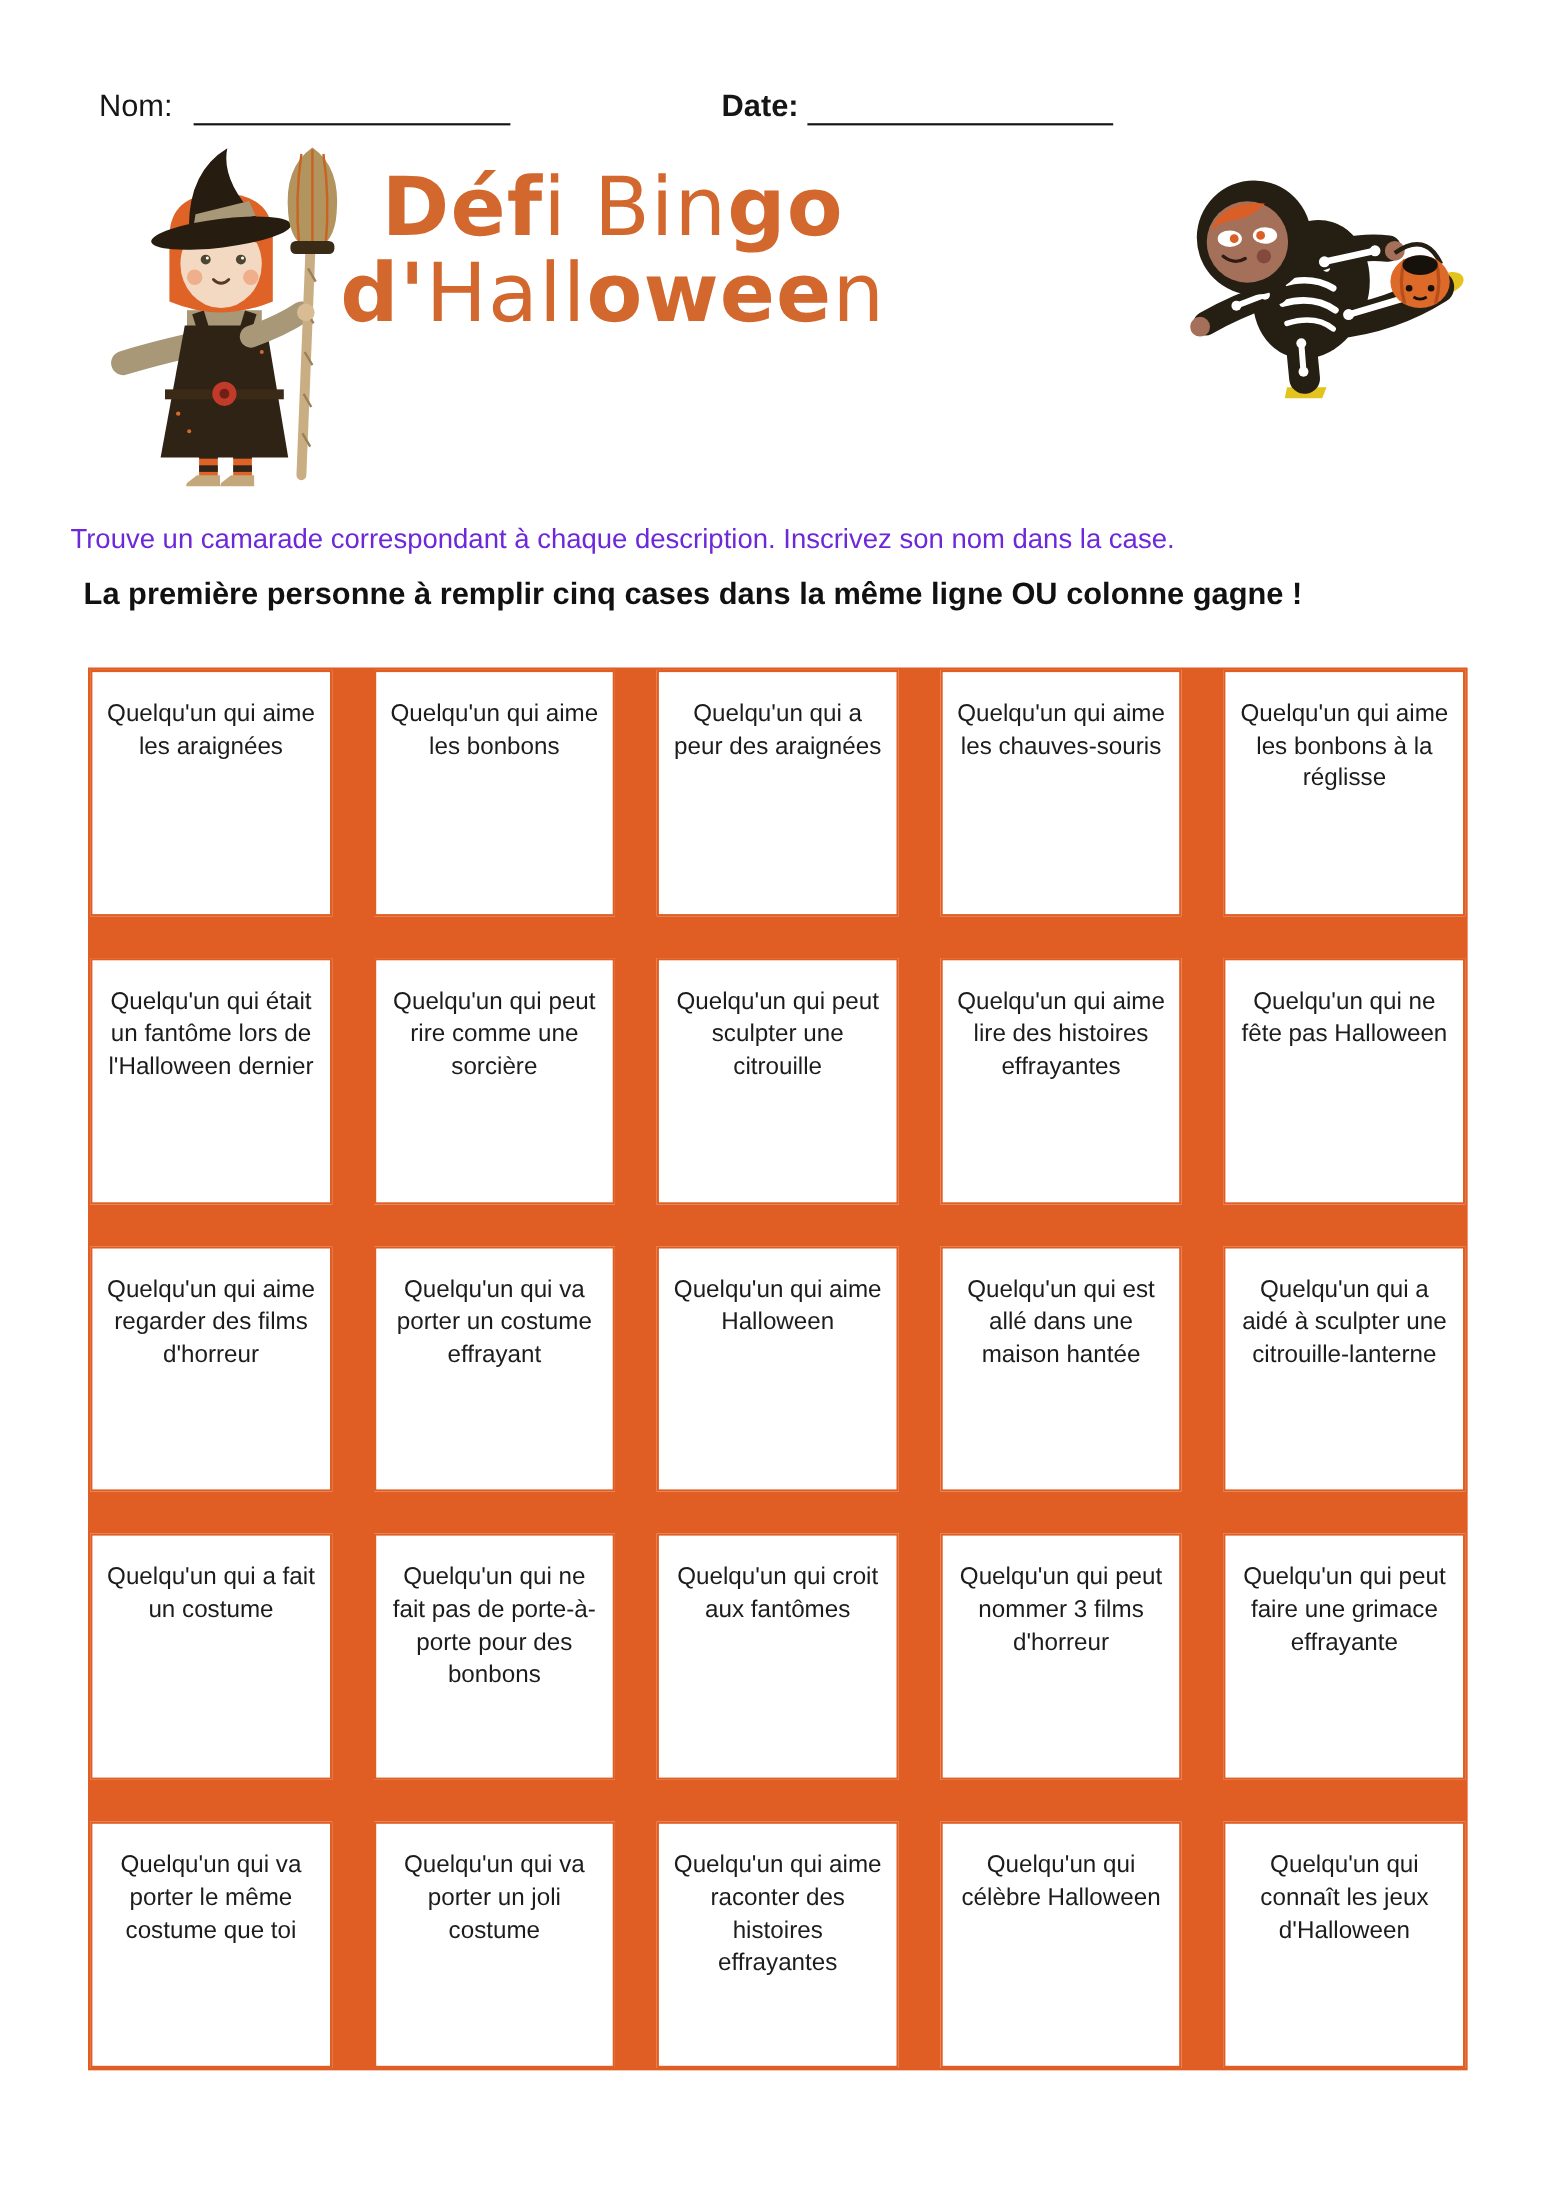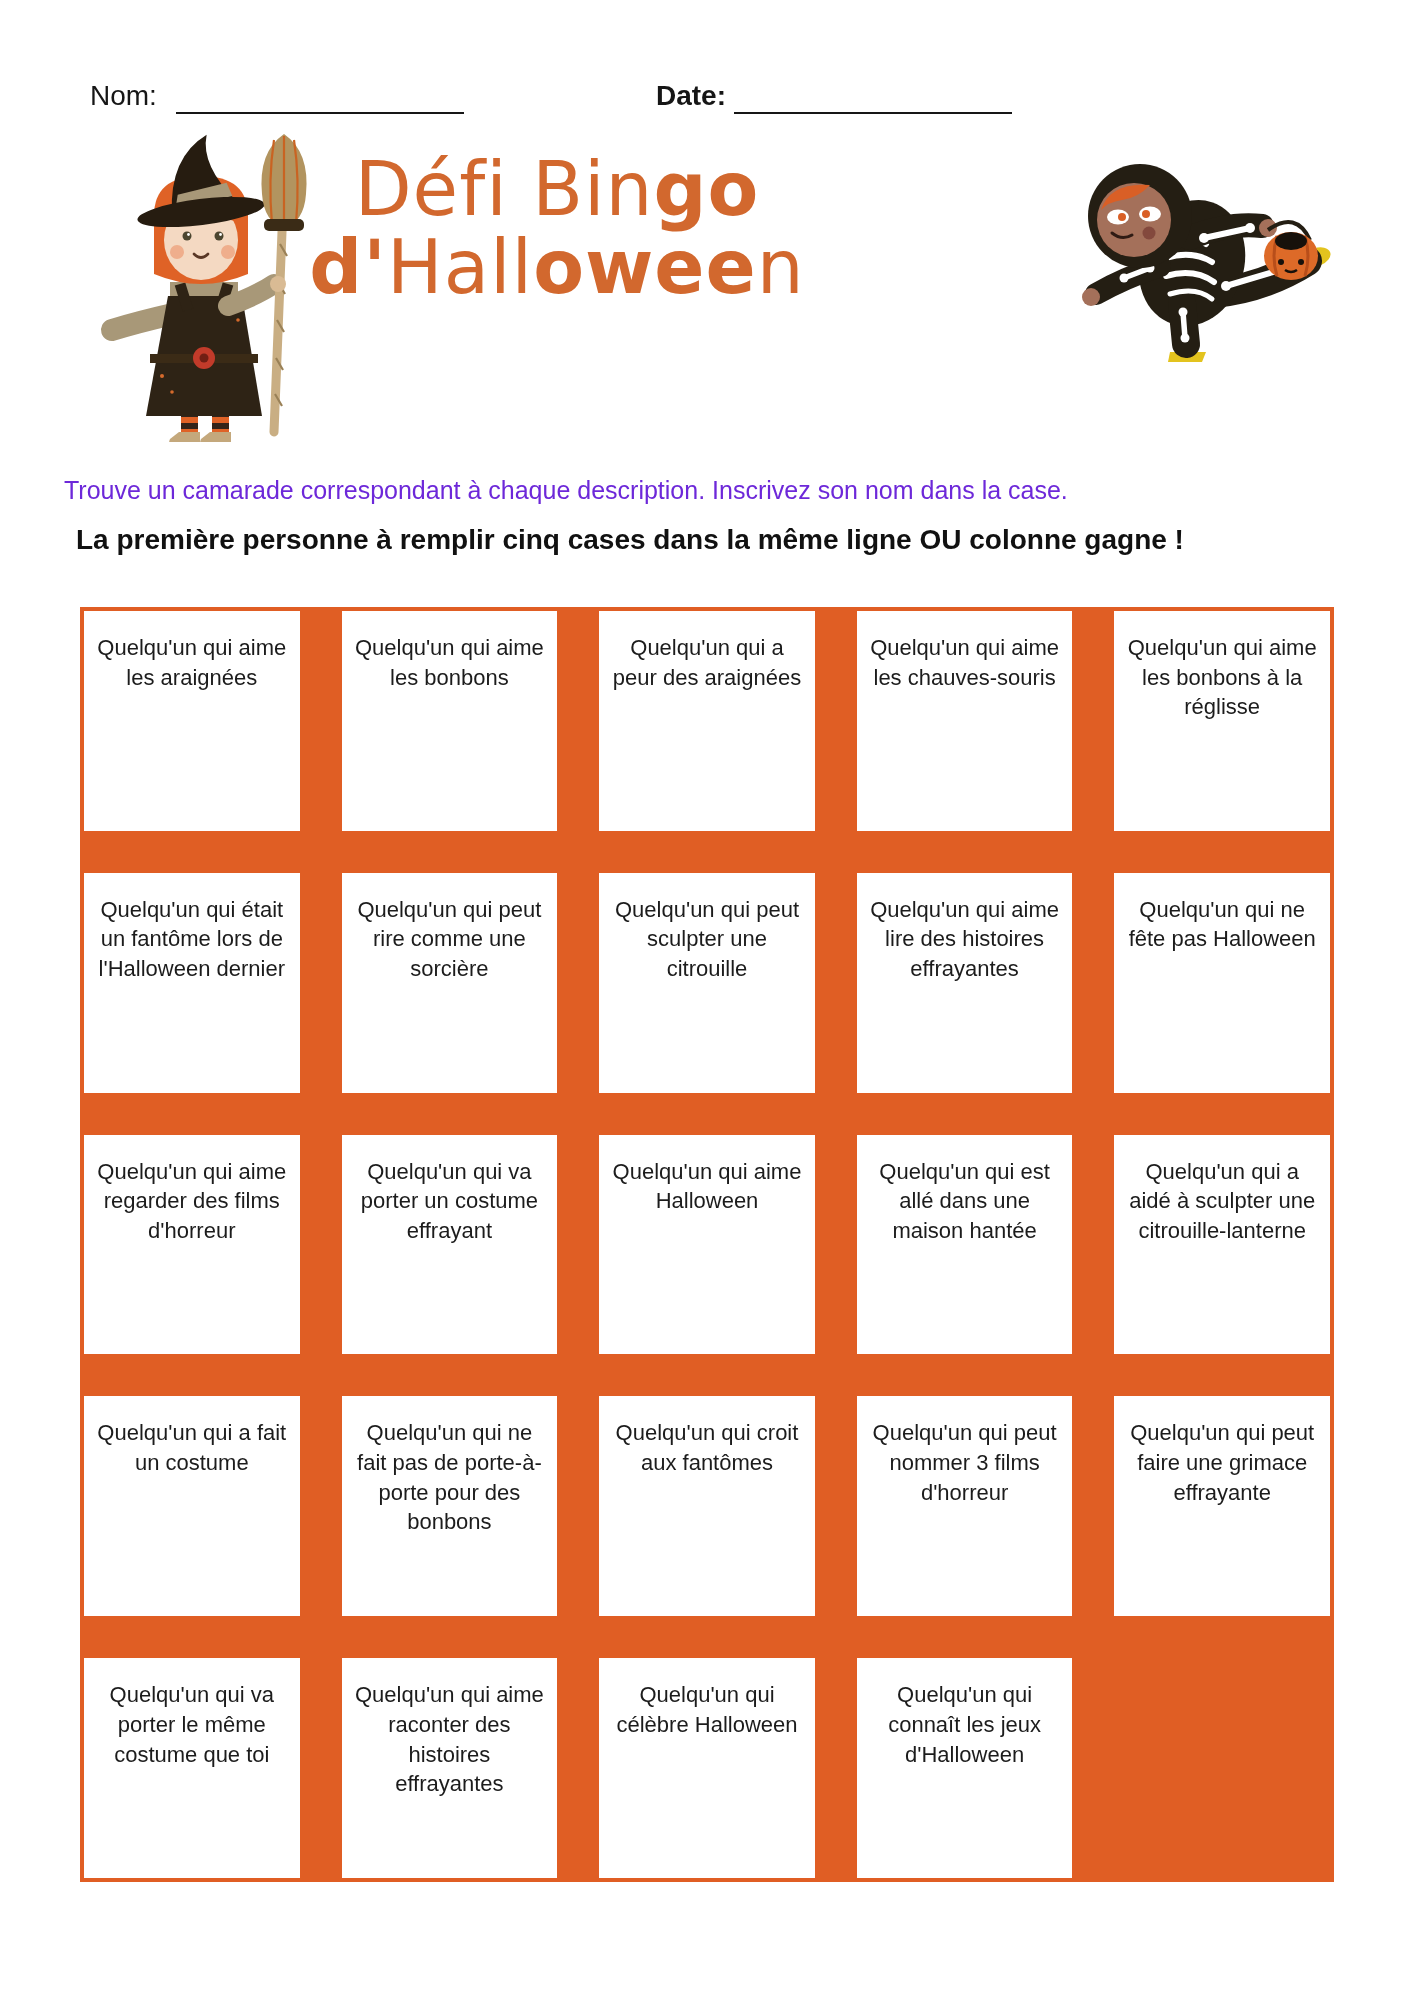--- a/index.html
+++ b/index.html
@@ -168,21 +168,21 @@
       <ellipse cx="54" cy="79" rx="11" ry="7.5" fill="#fff"></ellipse>
       <ellipse cx="86" cy="76" rx="11" ry="7.5" fill="#fff"></ellipse>
       <circle cx="58" cy="79" r="4" fill="#D95F26"></circle>
       <circle cx="82" cy="76" r="4" fill="#D95F26"></circle>
       <circle cx="85" cy="95" r="6.5" fill="#7E4238" opacity="0.85"></circle>
       <path d="M48 95 Q58 103 68 97" stroke="#2F1B14" stroke-width="3" fill="none" stroke-linecap="round"></path>
     </svg>
   </div>
 
   <div class="title">
-    <div class="title-line"><span style="font-weight: 400;">Déf</span><span style="font-weight: 400;">i </span><span style="font-weight: 400;">Bin</span><span style="font-weight: 800;">go</span></div>
+    <div class="title-line"><span style="font-weight: 700;">Déf</span><span style="font-weight: 400;">i </span><span style="font-weight: 400;">Bin</span><span style="font-weight: 800;">go</span></div>
     <div class="title-line"><span style="font-weight: 800;">d'</span><span style="font-weight: 400;">Hall</span><span style="font-weight: 800;">owee</span><span style="font-weight: 400;">n</span></div>
   </div>
 
   <div class="instr1">Trouve un camarade correspondant à chaque description. Inscrivez son nom dans la case.</div>
   <div class="instr2">La première personne à remplir cinq cases dans la même ligne OU colonne gagne !</div>
 
   <div class="grid">
     <div class="cell">Quelqu'un qui aime les araignées</div>
     <div class="cell">Quelqu'un qui aime les bonbons</div>
     <div class="cell">Quelqu'un qui a peur des araignées</div>
@@ -197,19 +197,20 @@
     <div class="cell">Quelqu'un qui va porter un costume effrayant</div>
     <div class="cell">Quelqu'un qui aime Halloween</div>
     <div class="cell">Quelqu'un qui est allé dans une maison hantée</div>
     <div class="cell">Quelqu'un qui a aidé à sculpter une citrouille-lanterne</div>
     <div class="cell">Quelqu'un qui a fait un costume</div>
     <div class="cell">Quelqu'un qui ne fait pas de porte-à-porte pour des bonbons</div>
     <div class="cell">Quelqu'un qui croit aux fantômes</div>
     <div class="cell">Quelqu'un qui peut nommer 3 films d'horreur</div>
     <div class="cell">Quelqu'un qui peut faire une grimace effrayante</div>
     <div class="cell">Quelqu'un qui va porter le même costume que toi</div>
+    <div class="cell">Quelqu'un qui va porter un joli costume</div>
     <div class="cell">Quelqu'un qui aime raconter des histoires effrayantes</div>
     <div class="cell">Quelqu'un qui célèbre Halloween</div>
     <div class="cell">Quelqu'un qui connaît les jeux d'Halloween</div>
   </div>
 
 
 </div>
 
 </body></html>

